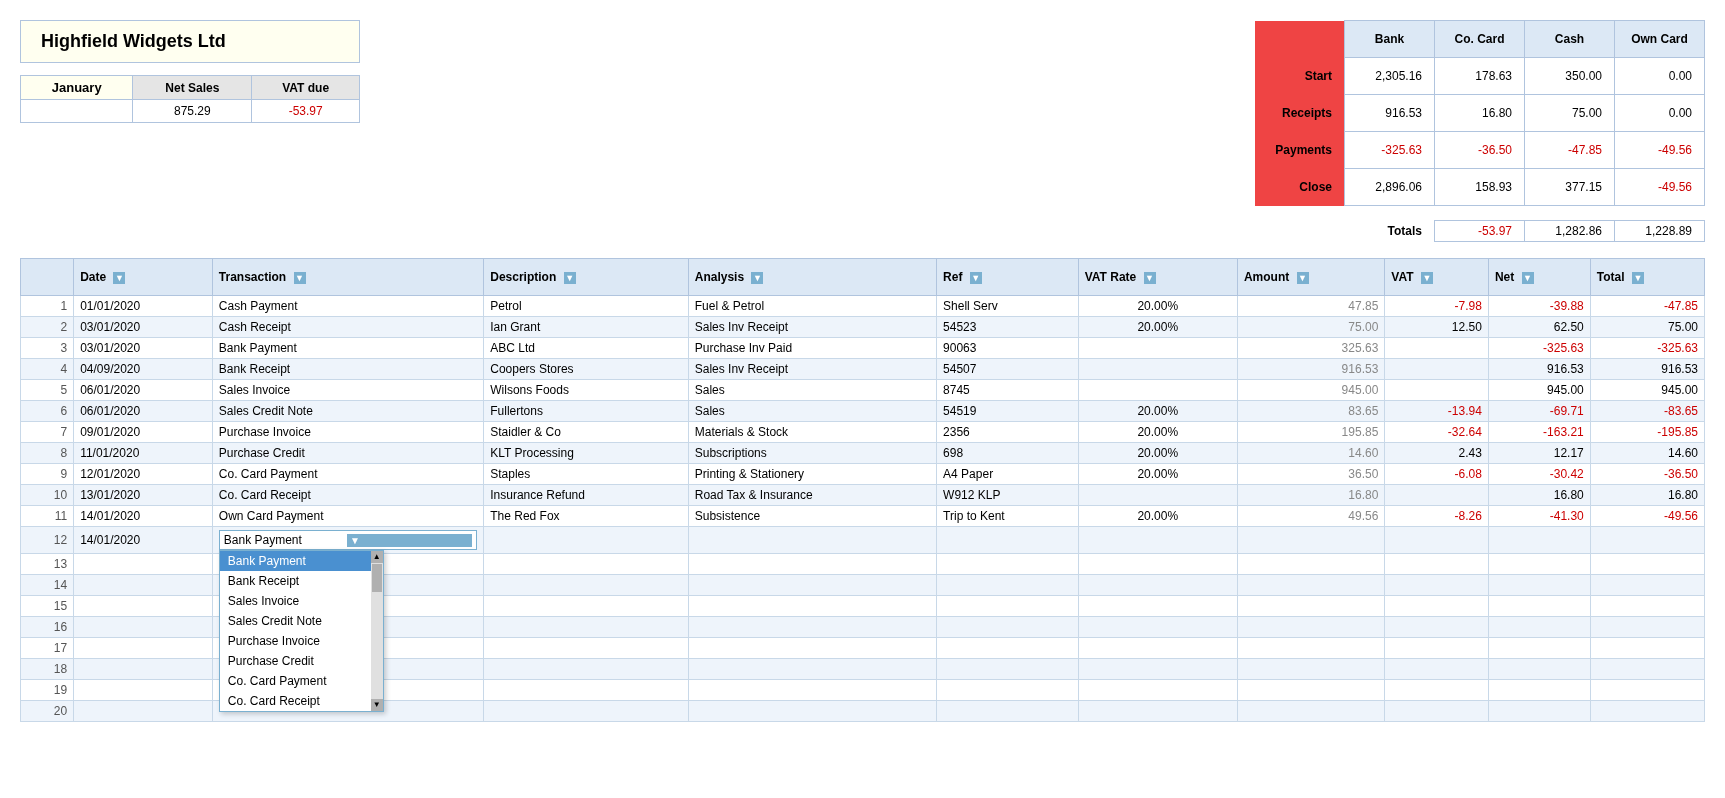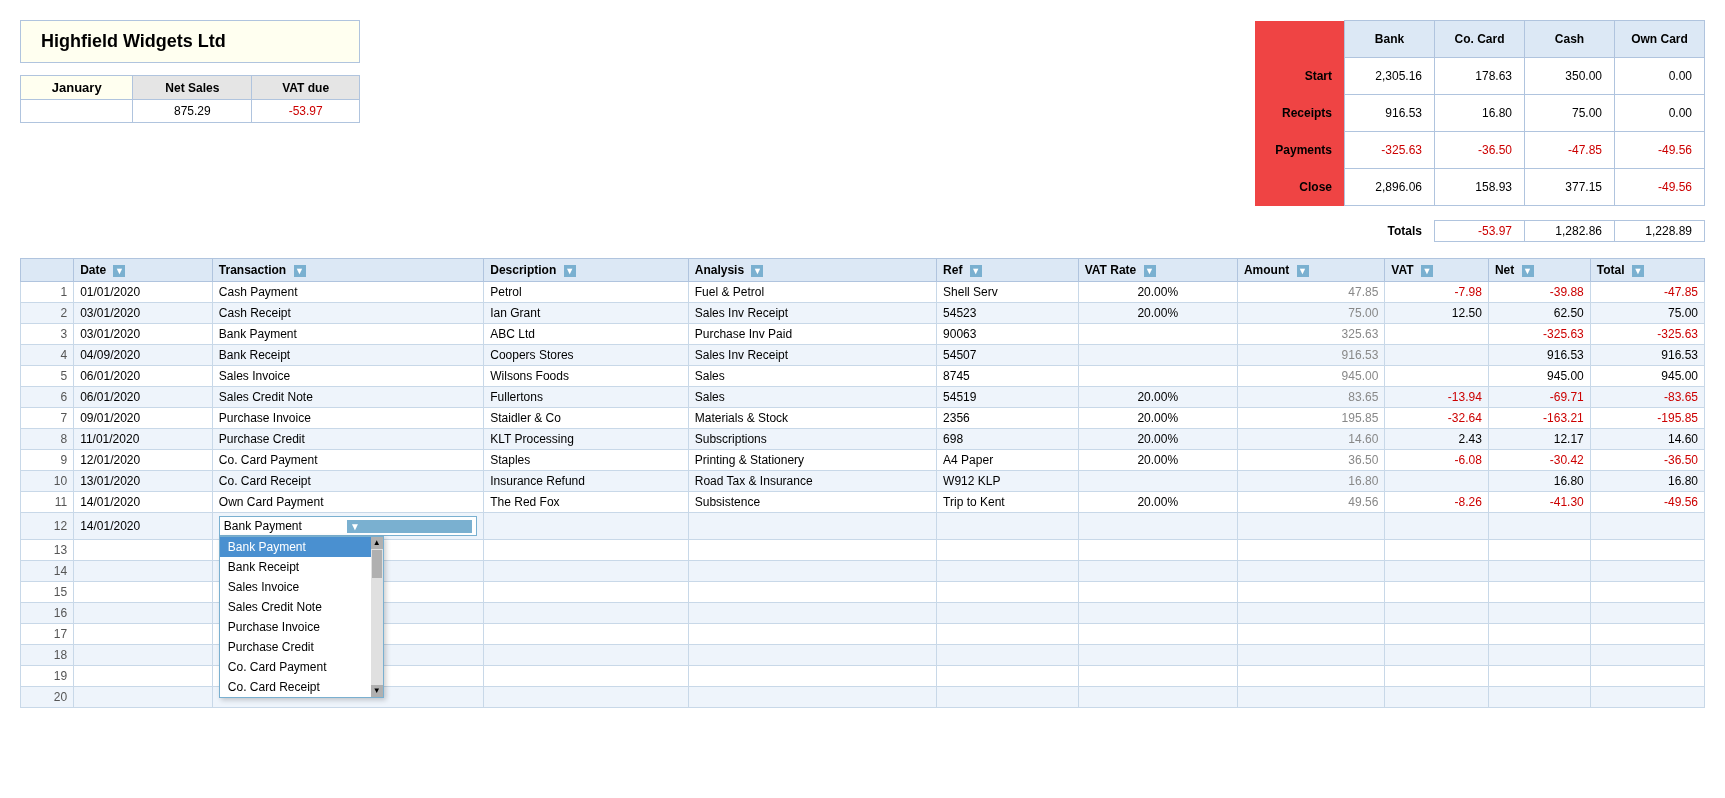--- a/index.html
+++ b/index.html
@@ -105,21 +105,21 @@
 
     
     .main-table {
       border-collapse: collapse;
       width: 100%;
       margin-top: 10px;
     }
     .main-table th {
       background: #dce8f5;
       border: 1px solid #b0c4de;
-      padding: 4px 6px;
+      padding: 11px 6px;
       text-align: left;
       font-weight: bold;
       white-space: nowrap;
     }
     .main-table th.sortable {
       cursor: pointer;
     }
     .main-table th .sort-arrow {
       display: inline-block;
       width: 12px;

